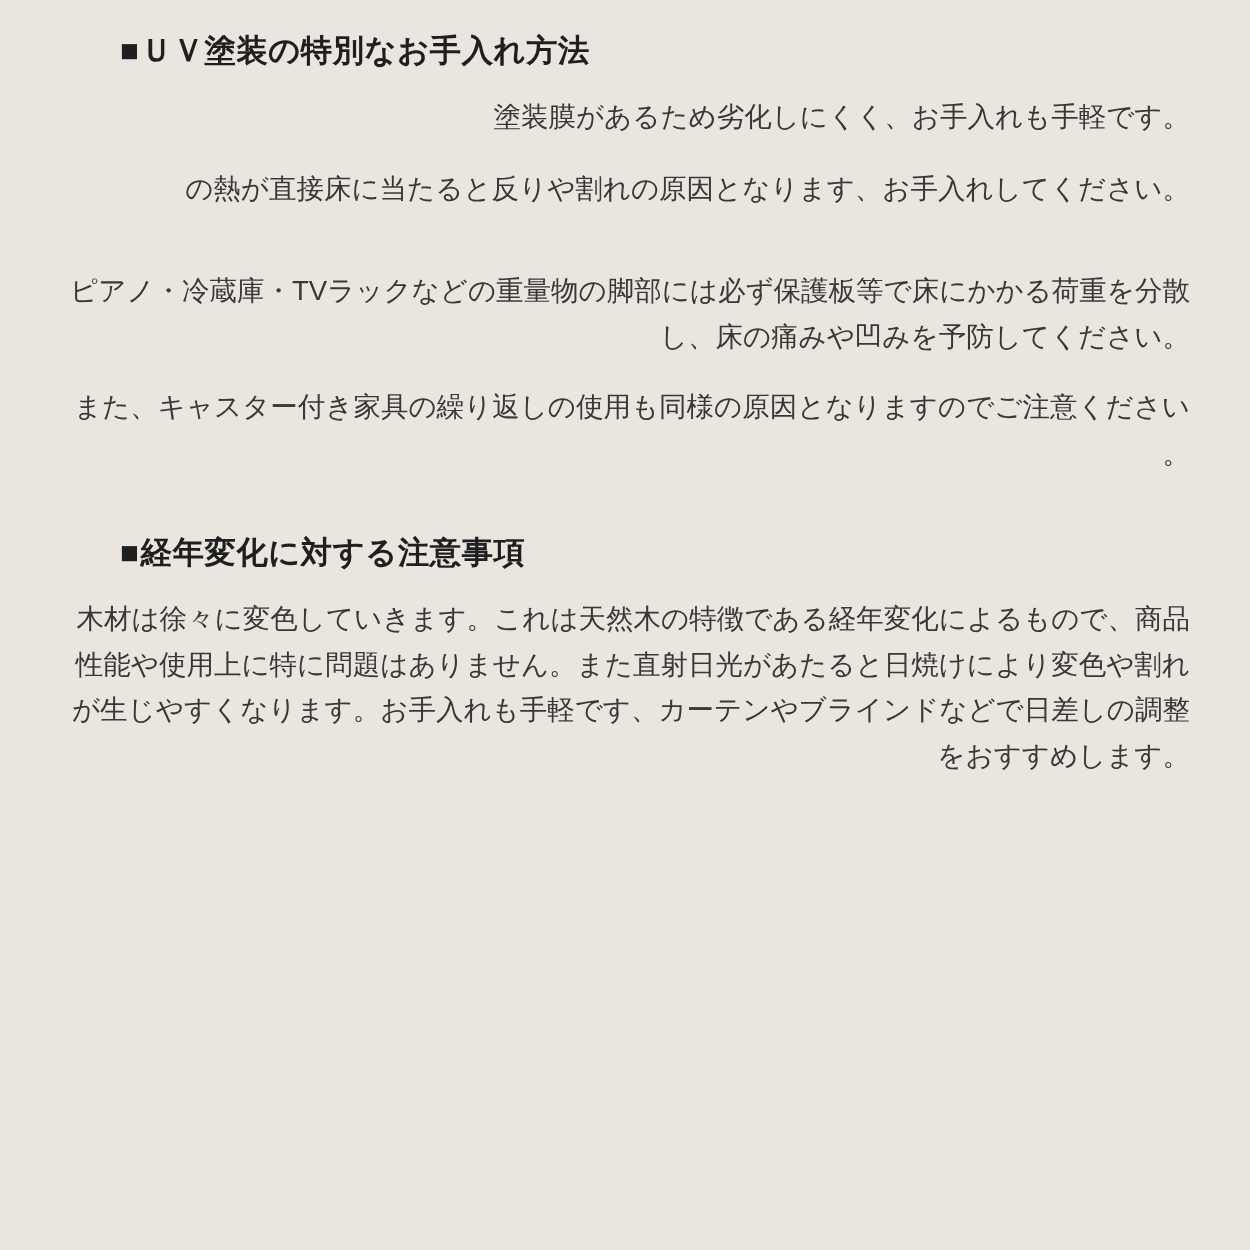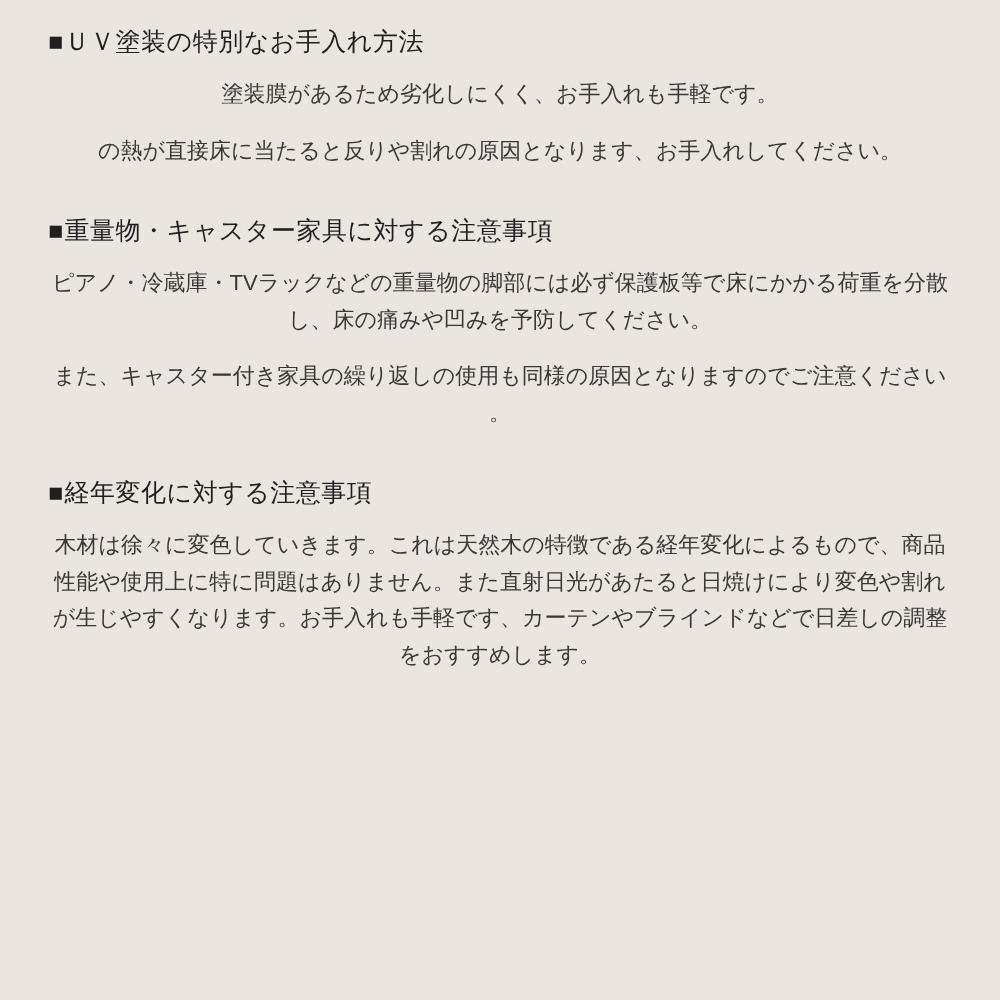--- a/index.html
+++ b/index.html
@@ -21,55 +21,55 @@
   .document {
     width: 1000px;
     height: 1000px;
     padding: 26px 48px 0 48px;
   }
   .section + .section {
     margin-top: 46px;
   }
   .heading {
     font-size: 25px;
-    font-weight: normal;
+    font-weight: bold;
     line-height: 30px;
     color: var(--heading-color);
     letter-spacing: 0.5px;
     margin-bottom: 12px;
     white-space: nowrap;
+    margin-left: 48px;
   }
   .heading .bullet {
     display: inline;
     margin-right: 1px;
   }
   .para {
     font-size: 22px;
     line-height: 36.5px;
     color: var(--body-color);
-    text-align: center;
+    text-align: right;
     word-break: normal;
     line-break: anywhere;
     margin-top: 20px;
   }
 </style>
 </head>
 <body>
 
 <main class="document">
 
   <section class="section">
     <h2 class="heading"><span class="bullet">■</span><span>ＵＶ塗装の特別なお手入れ方法</span></h2>
     <p class="para">塗装膜があるため劣化しにくく、お手入れも手軽です。</p>
     <p class="para">の熱が直接床に当たると反りや割れの原因となります、お手入れしてください。</p>
   </section>
 
 
   <section class="section">
-    <h2 class="heading"><span class="bullet">■</span><span>重量物・キャスター家具に対する注意事項</span></h2>
     <p class="para">ピアノ・冷蔵庫・TVラックなどの重量物の脚部には必ず保護板等で床にかかる荷重を分散し、床の痛みや凹みを予防してください。</p>
     <p class="para">また、キャスター付き家具の繰り返しの使用も同様の原因となりますのでご注意ください。</p>
   </section>
 
   <section class="section">
     <h2 class="heading"><span class="bullet">■</span><span>経年変化に対する注意事項</span></h2>
     <p class="para">木材は徐々に変色していきます。これは天然木の特徴である経年変化によるもので、商品性能や使用上に特に問題はありません。また直射日光があたると日焼けにより変色や割れが生じやすくなります。お手入れも手軽です、カーテンやブラインドなどで日差しの調整をおすすめします。</p>
   </section>
 
 </main>

